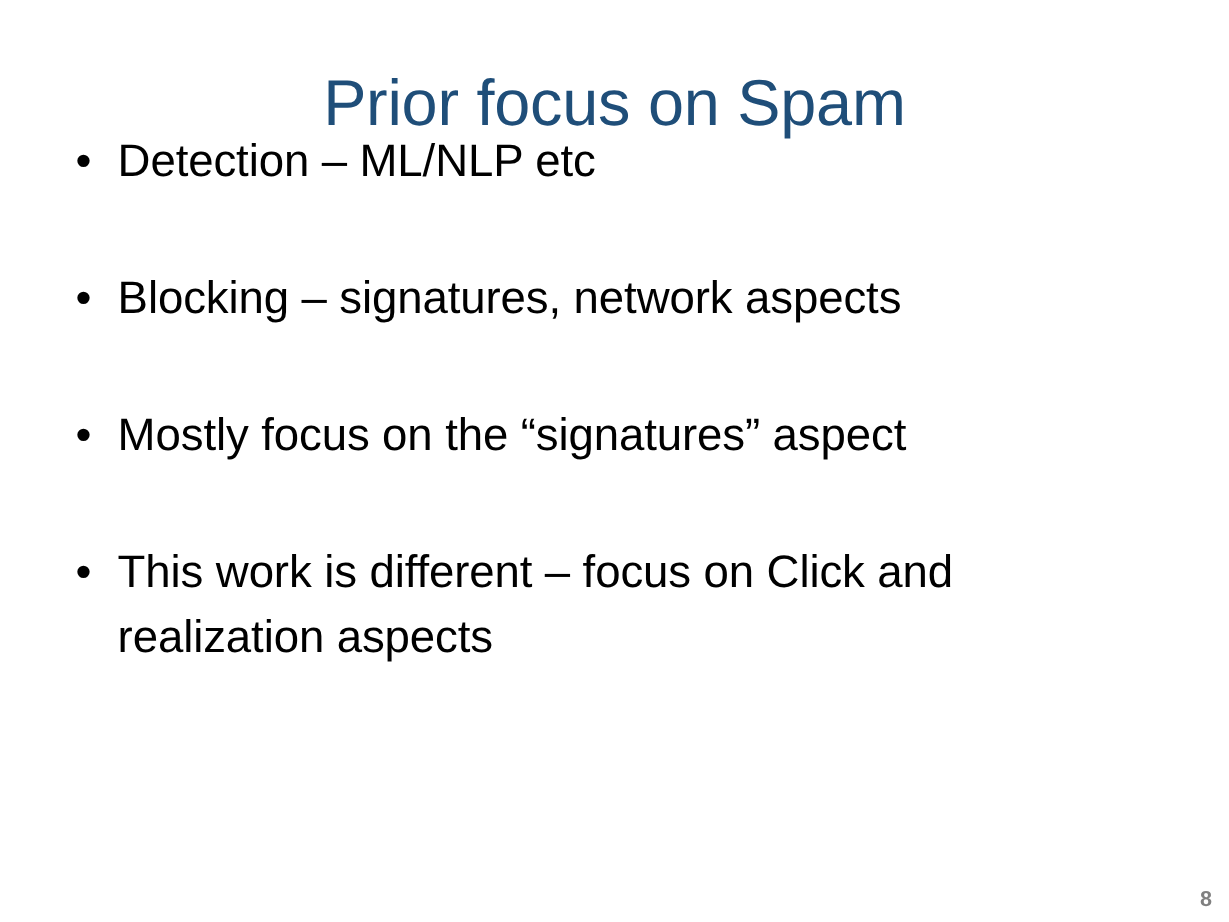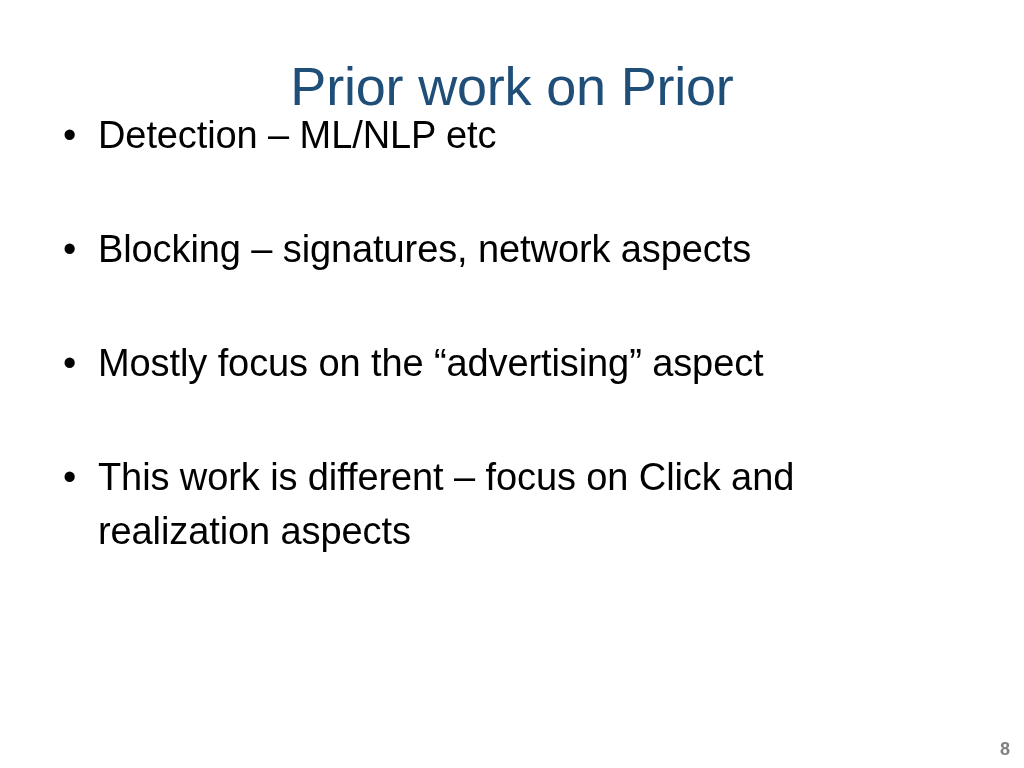--- a/index.html
+++ b/index.html
@@ -74,37 +74,37 @@
     font-weight: bold;
     color: #808080;
     line-height: 22px;
   }
 </style>
 </head>
 <body>
 
 <div class="slide">
 
-  <h1 class="slide-title">Prior work on Prior</h1>
+  <h1 class="slide-title">Prior focus on Spam</h1>
 
   <ul class="body-list">
 
     <li class="bullet-item">
       <span class="bullet-marker">•</span>
       <span class="bullet-text">Detection – ML/NLP etc</span>
     </li>
 
     <li class="bullet-item">
       <span class="bullet-marker">•</span>
       <span class="bullet-text">Blocking – signatures, network aspects</span>
     </li>
 
     <li class="bullet-item">
       <span class="bullet-marker">•</span>
-      <span class="bullet-text">Mostly focus on the “advertising” aspect</span>
+      <span class="bullet-text">Mostly focus on the “signatures” aspect</span>
     </li>
 
     <li class="bullet-item">
       <span class="bullet-marker">•</span>
       <span class="bullet-text">This work is different – focus on Click and realization aspects</span>
     </li>
 
   </ul>
 
   <div class="page-number">8</div>

